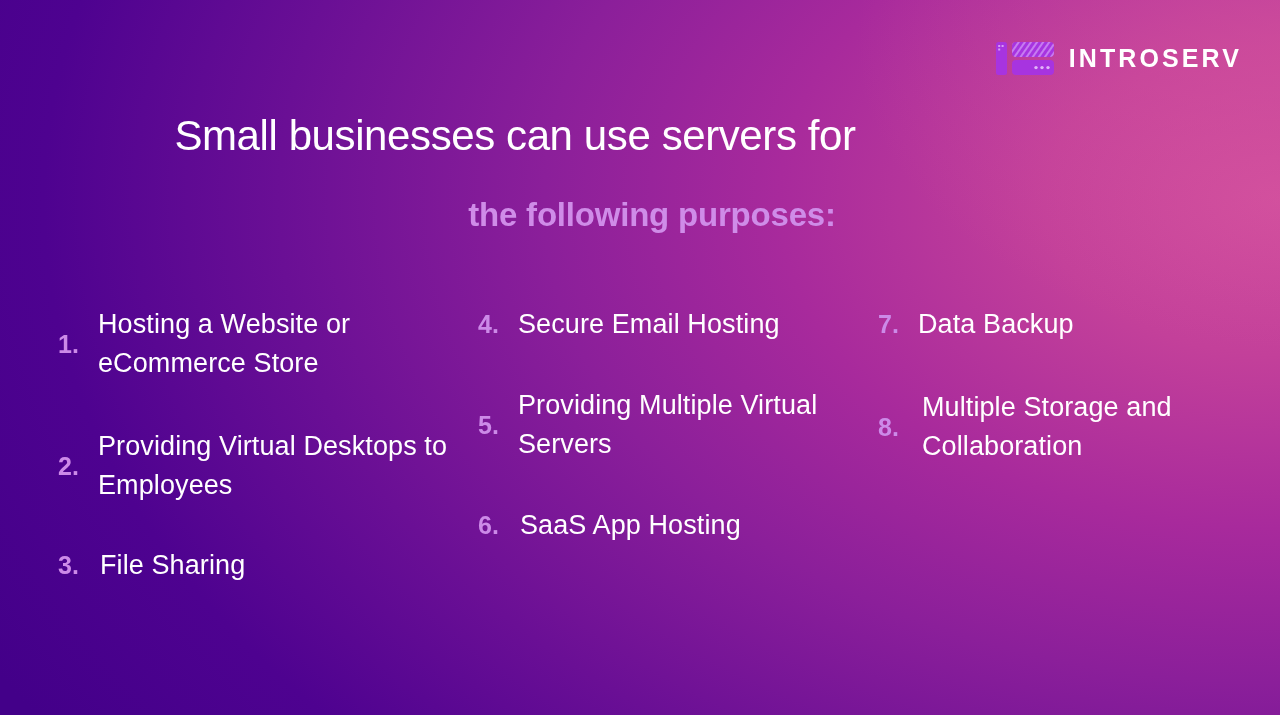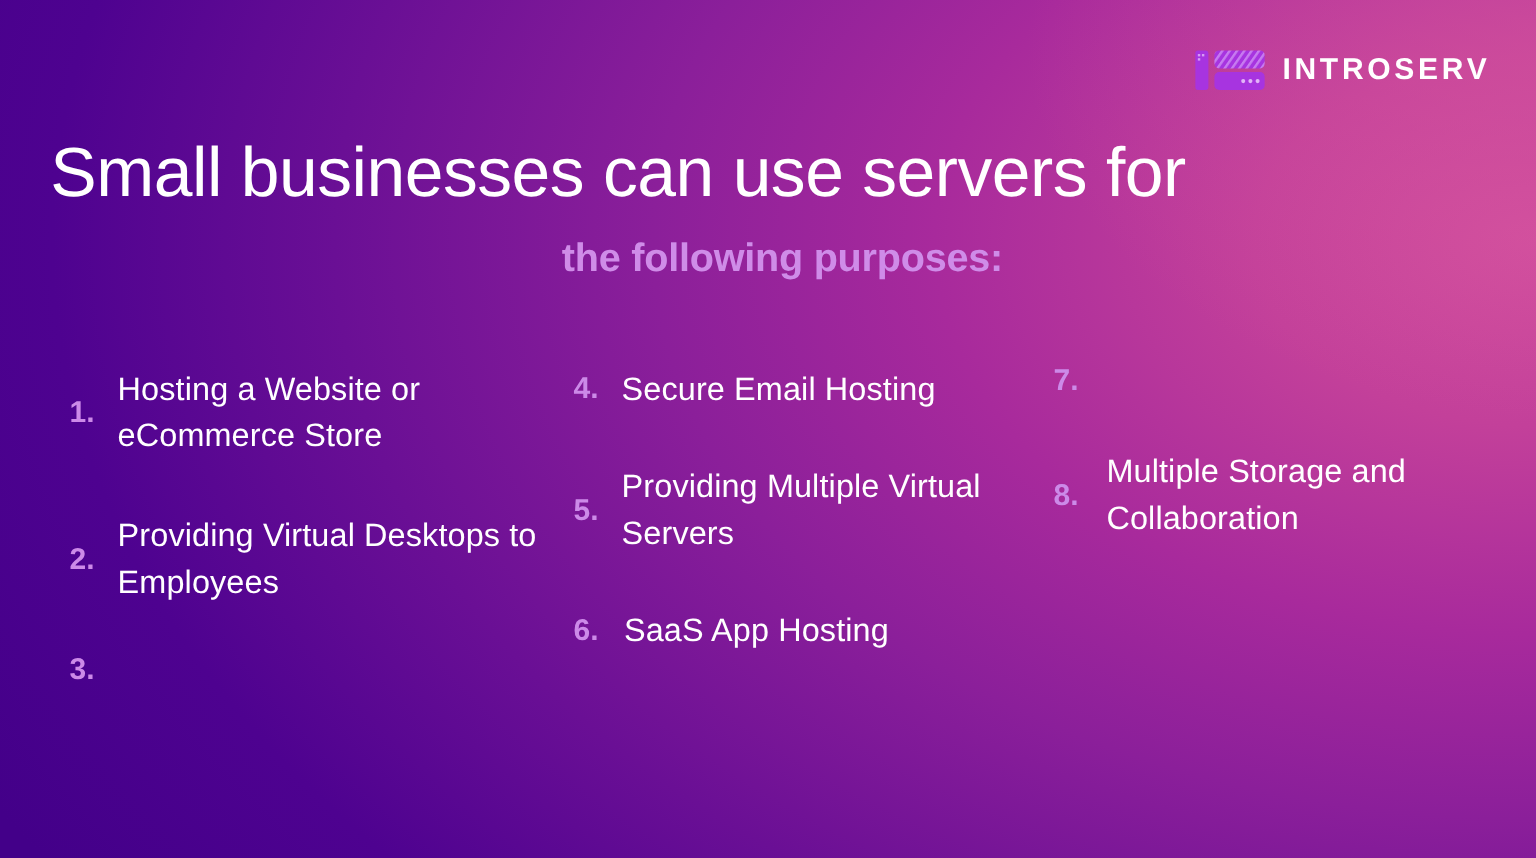--- a/index.html
+++ b/index.html
@@ -61,21 +61,21 @@
   }
 
   
   .heading {
     position: absolute;
     top: 114px;
     left: 0;
     width: 1030px;
     text-align: center;
     color: #ffffff;
-    font-size: 58px;
+    font-size: 42px;
     font-weight: 300;
     letter-spacing: -0.4px;
     line-height: 1.05;
     white-space: nowrap;
   }
   .subheading {
     position: absolute;
     top: 196px;
     left: 12px;
     width: 1280px;
@@ -169,20 +169,21 @@
       <div class="item item-1">
         <span class="num">1.</span>
         <span class="label">Hosting a Website or eCommerce Store</span>
       </div>
       <div class="item item-2">
         <span class="num">2.</span>
         <span class="label">Providing Virtual Desktops to Employees</span>
       </div>
       <div class="item item-3">
         <span class="num">3.</span>
+        <span class="label">File Sharing</span>
       </div>
     </div>
 
     <div class="col col-2">
       <div class="item item-1">
         <span class="num">4.</span>
         <span class="label">Secure Email Hosting</span>
       </div>
       <div class="item item-2">
         <span class="num">5.</span>
@@ -190,20 +191,21 @@
       </div>
       <div class="item item-3">
         <span class="num">6.</span>
         <span class="label">SaaS App Hosting</span>
       </div>
     </div>
 
     <div class="col col-3">
       <div class="item item-1">
         <span class="num">7.</span>
+        <span class="label">Data Backup</span>
       </div>
       <div class="item item-2">
         <span class="num">8.</span>
         <span class="label">Multiple Storage and Collaboration</span>
       </div>
     </div>
 
   </div>
 </div>
 

